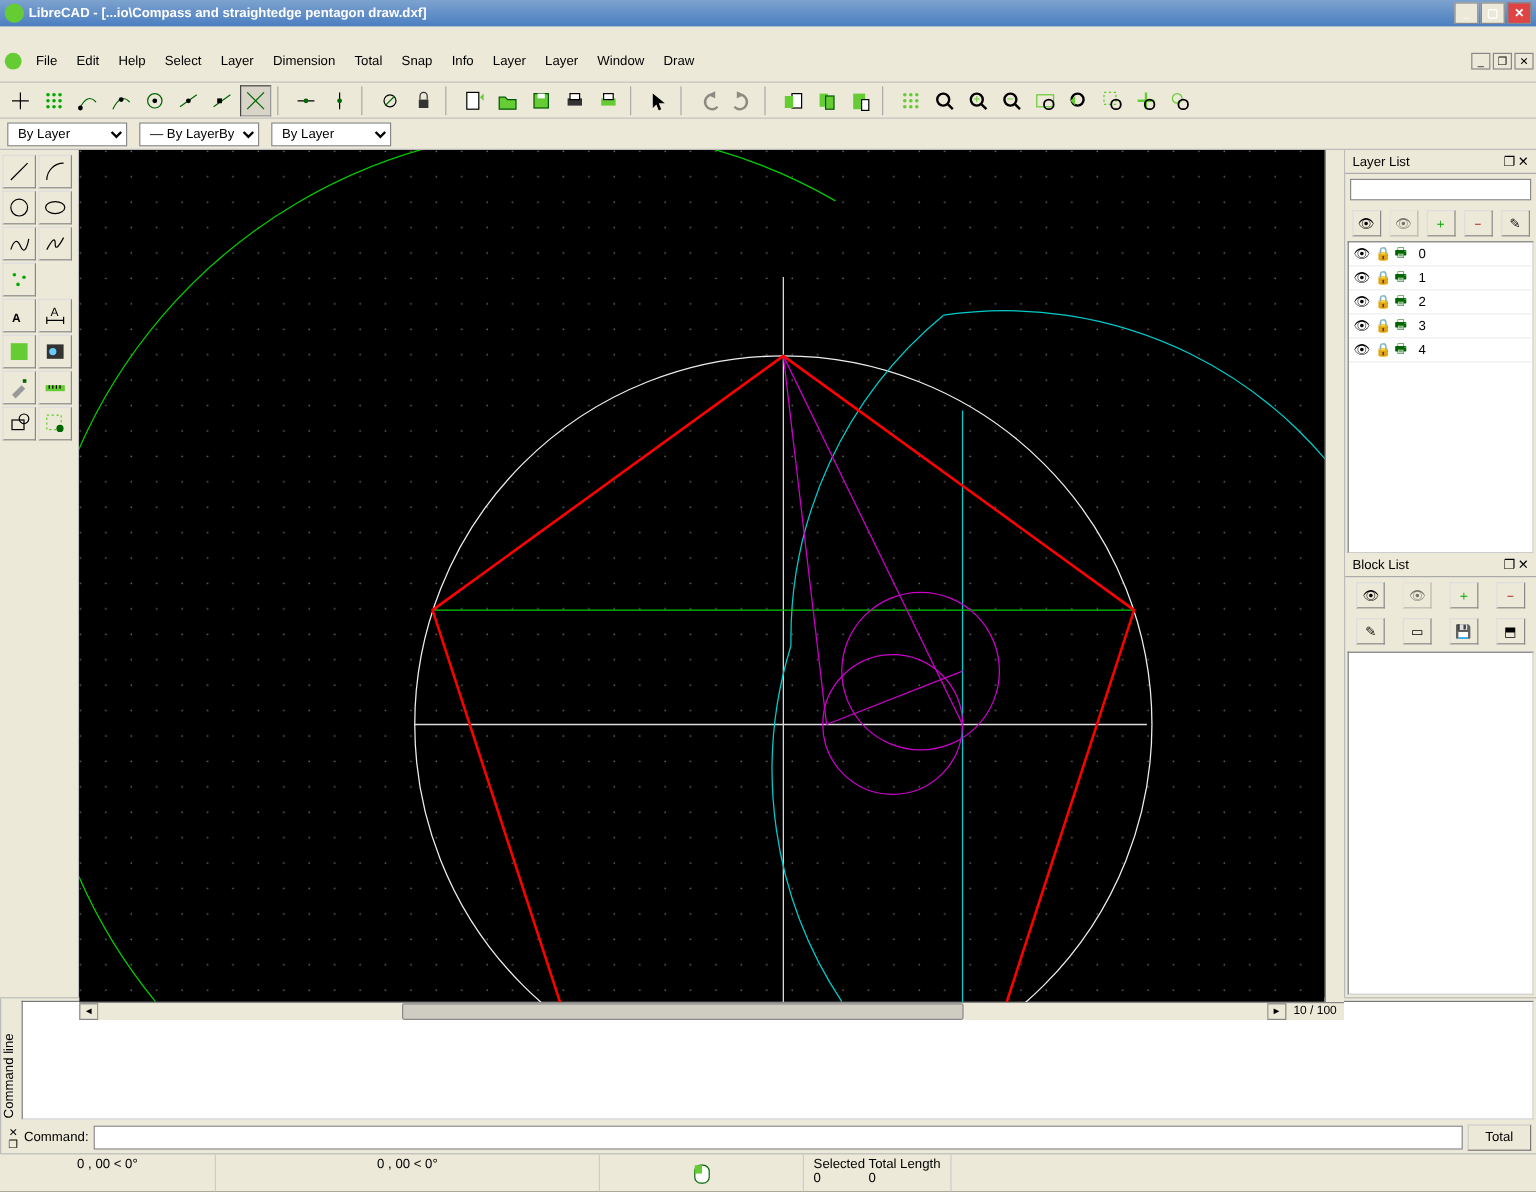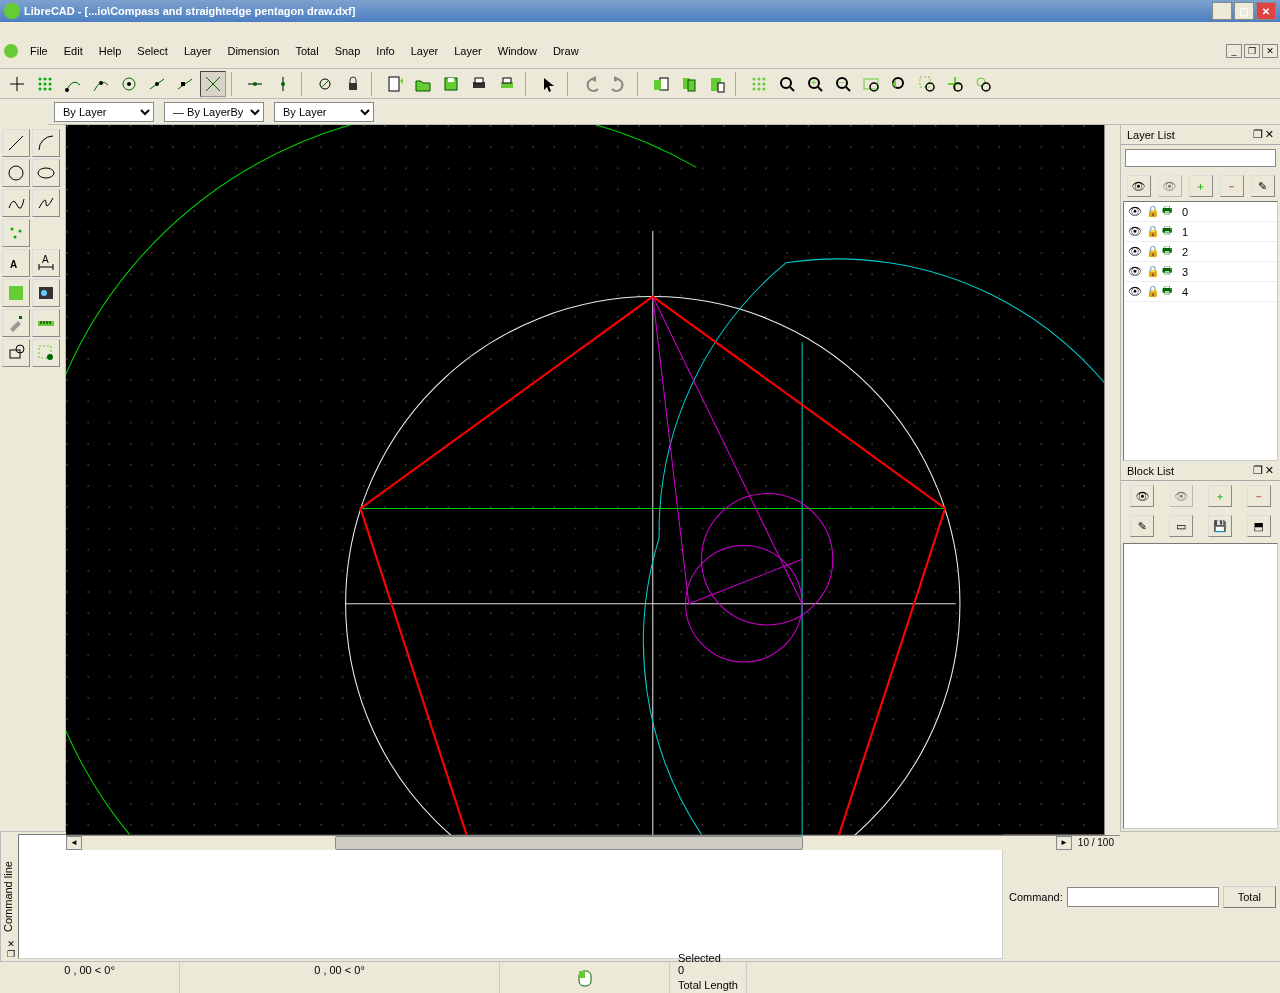--- a/index.html
+++ b/index.html
@@ -10,21 +10,21 @@
 .titlebar .btn { width: 20px; height: 18px; background: #ece9d8; border: 1px solid #888; display: flex; align-items: center; justify-content: center; font-size: 10px; }
 .titlebar .btn.close { background: #e04343; color: #fff; }
 .menubar { height: 36px; background: #ece9d8; display: flex; align-items: center; padding: 0 2px; border-bottom: 1px solid #bbb; margin-top: 11px; }
 .menubar .mdi { margin-left: auto; display: flex; gap: 2px; }
 .menubar .mdi span { width: 16px; height: 14px; border: 1px solid #888; display: flex; align-items: center; justify-content: center; font-size: 9px; }
 .menuitem { padding: 3px 8px; cursor: default; }
 .sub-appicon { width: 14px; height: 14px; background: #6c3; border-radius: 50%; margin: 0 4px 0 2px; }
 .toolbar { height: 30px; background: #ece9d8; display: flex; align-items: center; padding: 2px 4px; gap: 2px; border-bottom: 1px solid #bbb; }
 .tb-btn { width: 26px; height: 26px; border: 1px solid transparent; display: flex; align-items: center; justify-content: center; }
 .tb-sep { width: 6px; height: 24px; border-left: 1px solid #aaa; margin: 0 3px; }
-.props { height: 26px; background: #ece9d8; display: flex; align-items: center; padding: 2px 6px; gap: 10px; border-bottom: 1px solid #bbb; margin-left: 48px; }
+.props { height: 26px; background: #ece9d8; display: flex; align-items: center; padding: 2px 6px; gap: 10px; border-bottom: 1px solid #bbb; }
 .props select { height: 20px; font-size: 11px; background: #fff; border: 1px solid #888; padding: 0 4px; }
 .main { flex: 1; display: flex; min-height: 0; }
 .left-tools { width: 66px; background: #ece9d8; padding: 4px 2px; border-right: 1px solid #bbb; }
 .left-tools .row { display: flex; gap: 2px; margin-bottom: 2px; }
 .lt-btn { width: 28px; height: 28px; border: 1px outset #ddd; background: #ece9d8; display: flex; align-items: center; justify-content: center; }
 .canvas-area { flex: 1; display: flex; flex-direction: column; background: #000; position: relative; }
 .canvas-svg { flex: 1; width: 100%; }
 .hscroll { height: 16px; background: #ece9d8; display: flex; align-items: center; border-top: 1px solid #888; position: relative; }
 .hscroll .arrow { width: 16px; height: 14px; border: 1px solid #888; background: #ece9d8; display: flex; align-items: center; justify-content: center; font-size: 8px; }
 .hscroll .track { flex: 1; height: 14px; background: #ece9d8; position: relative; }
@@ -40,21 +40,21 @@
 .panel-tb .pbtn { width: 24px; height: 22px; border: 1px outset #ddd; background: #ece9d8; display: flex; align-items: center; justify-content: center; }
 .layer-list { flex: 1; background: #fff; border: 1px inset #ccc; margin: 0 2px; overflow: auto; }
 .layer-row { display: flex; align-items: center; height: 20px; padding: 0 4px; gap: 4px; border-bottom: 1px solid #eee; }
 .layer-row .eye { width: 14px; }
 .layer-row .lock { width: 12px; color: #888; }
 .layer-row .prn { width: 16px; color: #060; }
 .block-area { flex: 1; background: #fff; border: 1px inset #ccc; margin: 2px; }
 .cmd-panel { height: 130px; background: #ece9d8; border-top: 1px solid #bbb; display: flex; }
 .cmd-label-v { width: 16px; writing-mode: vertical-rl; transform: rotate(180deg); text-align: center; font-size: 10px; padding: 4px 1px; border-right: 1px solid #bbb; position: relative; }
 .cmd-close { position: absolute; top: 2px; left: 1px; font-size: 9px; transform: rotate(180deg); writing-mode: horizontal-tb; }
-.cmd-body { flex: 1; display: flex; flex-direction: row; }
+.cmd-body { flex: 1; display: flex; flex-direction: column; }
 .cmd-output { flex: 1; background: #fff; border: 1px inset #ccc; margin: 2px; }
 .cmd-input-row { display: flex; align-items: center; padding: 2px 4px; gap: 4px; }
 .cmd-input-row input { flex: 1; height: 20px; border: 1px solid #888; padding: 0 4px; }
 .cmd-input-row button { height: 22px; padding: 0 14px; border: 1px outset #ccc; background: #ece9d8; }
 .statusbar { height: 32px; background: #ece9d8; border-top: 1px solid #bbb; display: flex; align-items: center; font-size: 10px; }
 .status-seg { padding: 2px 8px; border-right: 1px solid #ccc; height: 100%; display: flex; flex-direction: row; justify-content: center; }
 svg text { font-size: 10px; }
 </style>
 </head>
 <body>
@@ -574,21 +574,21 @@
   <div class="status-seg" style="width:320px">
     <span>0 , 0</span>
     <span>0 &lt; 0°</span>
   </div>
   <div class="status-seg" style="width:170px;align-items:center;flex-direction:row">
     <svg width="20" height="20">
         <rect x="4" y="3" width="12" height="15" rx="5" fill="#fff" stroke="#060"></rect>
         <rect x="4" y="3" width="6" height="7" fill="#6c3"></rect>
       </svg>
   </div>
-  <div class="status-seg" style="display:flex;flex-direction:column;gap:3px">
+  <div class="status-seg" style="display:flex;flex-direction:row;gap:3px">
     <div>
         <div>Selected</div>
         <div>0</div>
       </div>
     <div>
         <div>Total Length</div>
         <div>0</div>
       </div>
   </div>
 </div>

